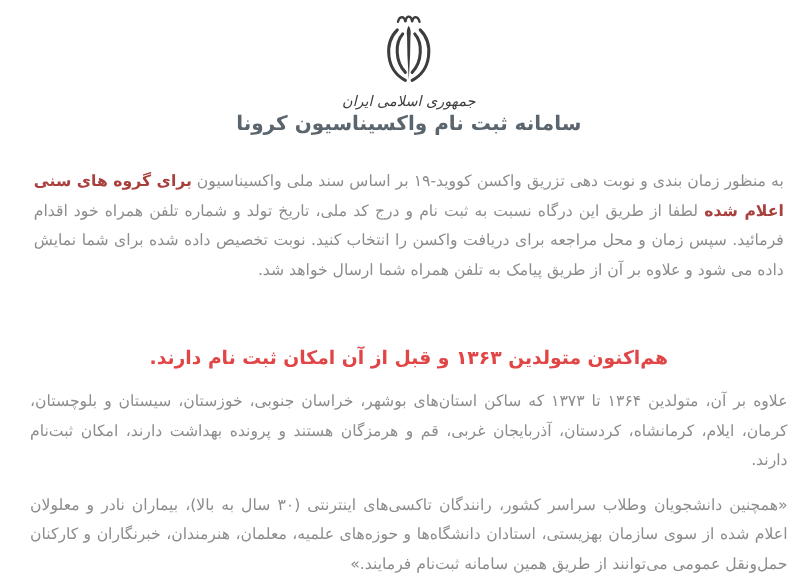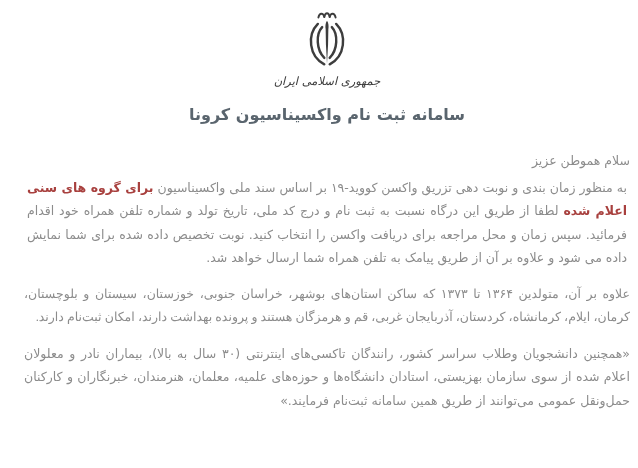--- a/index.html
+++ b/index.html
@@ -14,30 +14,30 @@
   html,body{margin:0;padding:0;}
   body{
     width:638px;height:468px;background:var(--page-bg);
     font-family:"DejaVu Sans", sans-serif;overflow:hidden;
   }
   .page{width:638px;height:468px;padding-left:16px;}
   .header{text-align:center;padding-top:11px;color:var(--emblem-dark);}
   .emblem{display:inline-block;line-height:0;color:var(--emblem-dark);}
   .gov-lines{margin-top:2px;font-size:11.5px;line-height:16px;
     font-style:italic;color:var(--emblem-dark);direction:rtl;}
-  .site-title{margin-top:16px;font-size:16px;font-weight:bold;
+  .site-title{margin-top:0;font-size:16px;font-weight:bold;
     color:var(--title-dark);direction:rtl;}
   .content{direction:rtl;text-align:justify;color:var(--body-gray);
     font-size:12.5px;line-height:23.5px;padding:0 8px;margin-top:25px;}
   .greeting{margin:0;}
   .intro{margin:3px;}
   .highlight{color:var(--bold-red);font-weight:bold;}
   .eligibility{margin:49px 0 0 0;text-align:center;
     color:var(--heading-red);font-weight:bold;font-size:15px;line-height:20px;}
-  .provinces{margin:13px 0 0 0;font-family:Liberation Serif, serif;}
+  .provinces{margin:13px 0 0 0;}
   .groups{margin:12px 0 0 0;}
 </style>
 </head>
 <body>
 
 <div class="page">
 
   <div class="header">
     <span class="emblem">
       <svg viewBox="0 0 100 104" width="54" height="56" aria-hidden="true">
@@ -53,22 +53,22 @@
         <path d="M50,18 C53,22 53.5,28 52.5,34 L52,62 L50,98 L48,62 L47.5,34 C46.5,28 47,22 50,18 Z" fill="currentColor"></path>
       </svg>
     </span>
     <div class="gov-lines">
       <div>جمهوری اسلامی ایران</div>
     </div>
     <div class="site-title">سامانه ثبت نام واکسیناسیون کرونا</div>
   </div>
 
   <div class="content">
-    <div class="greeting">سلام هموطن عزیز</div>
     <p class="intro"><span>به منظور زمان بندی و نوبت دهی تزریق واکسن کووید-۱۹ بر اساس سند ملی واکسیناسیون </span><span class="highlight">برای گروه های سنی اعلام شده</span><span> لطفا از طریق این درگاه نسبت به ثبت نام و درج کد ملی، تاریخ تولد و شماره تلفن همراه خود اقدام فرمائید. سپس زمان و محل مراجعه برای دریافت واکسن را انتخاب کنید. نوبت تخصیص داده شده برای شما نمایش داده می شود و علاوه بر آن از طریق پیامک به تلفن همراه شما ارسال خواهد شد.</span></p>
 
+    <div class="eligibility">هم‌اکنون متولدین ۱۳۶۳ و قبل از آن امکان ثبت نام دارند.</div>
 
     <p class="provinces">علاوه بر آن، متولدین ۱۳۶۴ تا ۱۳۷۳ که ساکن استان‌های بوشهر، خراسان جنوبی، خوزستان، سیستان و بلوچستان، کرمان، ایلام، کرمانشاه، کردستان، آذربایجان غربی، قم و هرمزگان هستند و پرونده بهداشت دارند، امکان ثبت‌نام دارند.</p>
 
     <p class="groups">«همچنین دانشجویان وطلاب سراسر کشور، رانندگان تاکسی‌های اینترنتی (۳۰ سال به بالا)، بیماران نادر و معلولان اعلام شده از سوی سازمان بهزیستی، استادان دانشگاه‌ها و حوزه‌های علمیه، معلمان، هنرمندان، خبرنگاران و کارکنان حمل‌ونقل عمومی می‌توانند از طریق همین سامانه ثبت‌نام فرمایند.»</p>
   </div>
 
 </div>
 
 </body></html>

